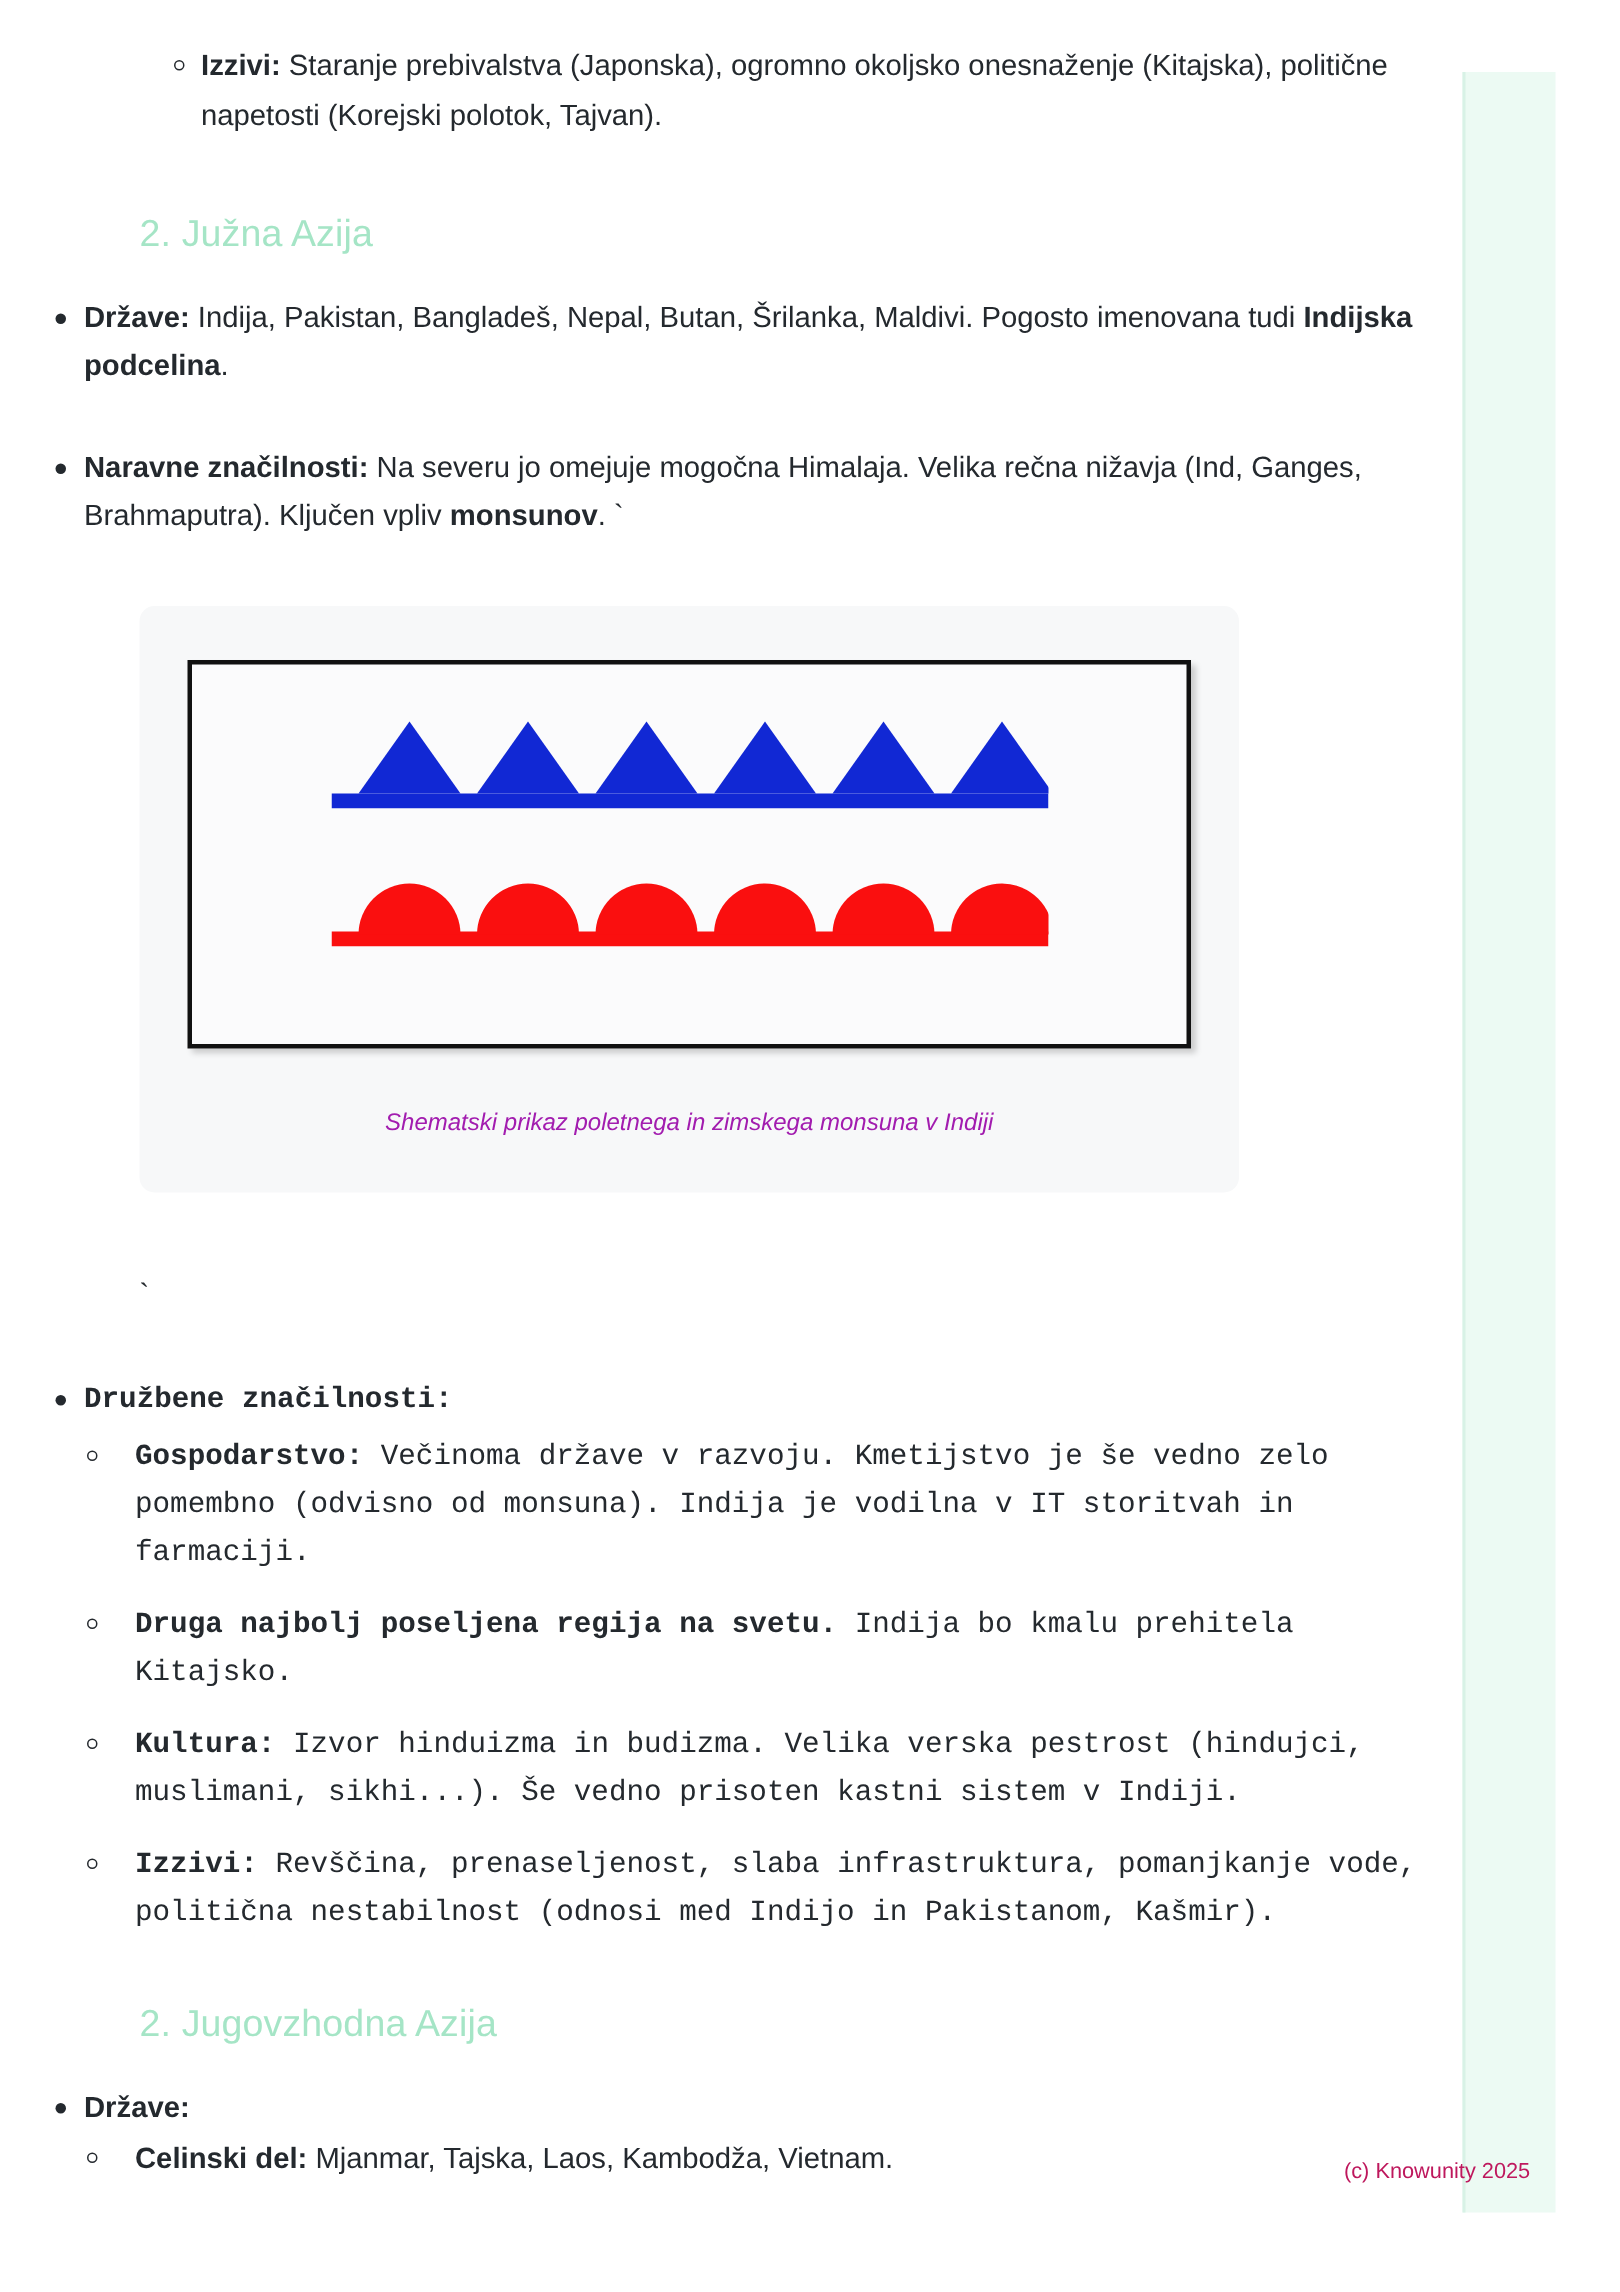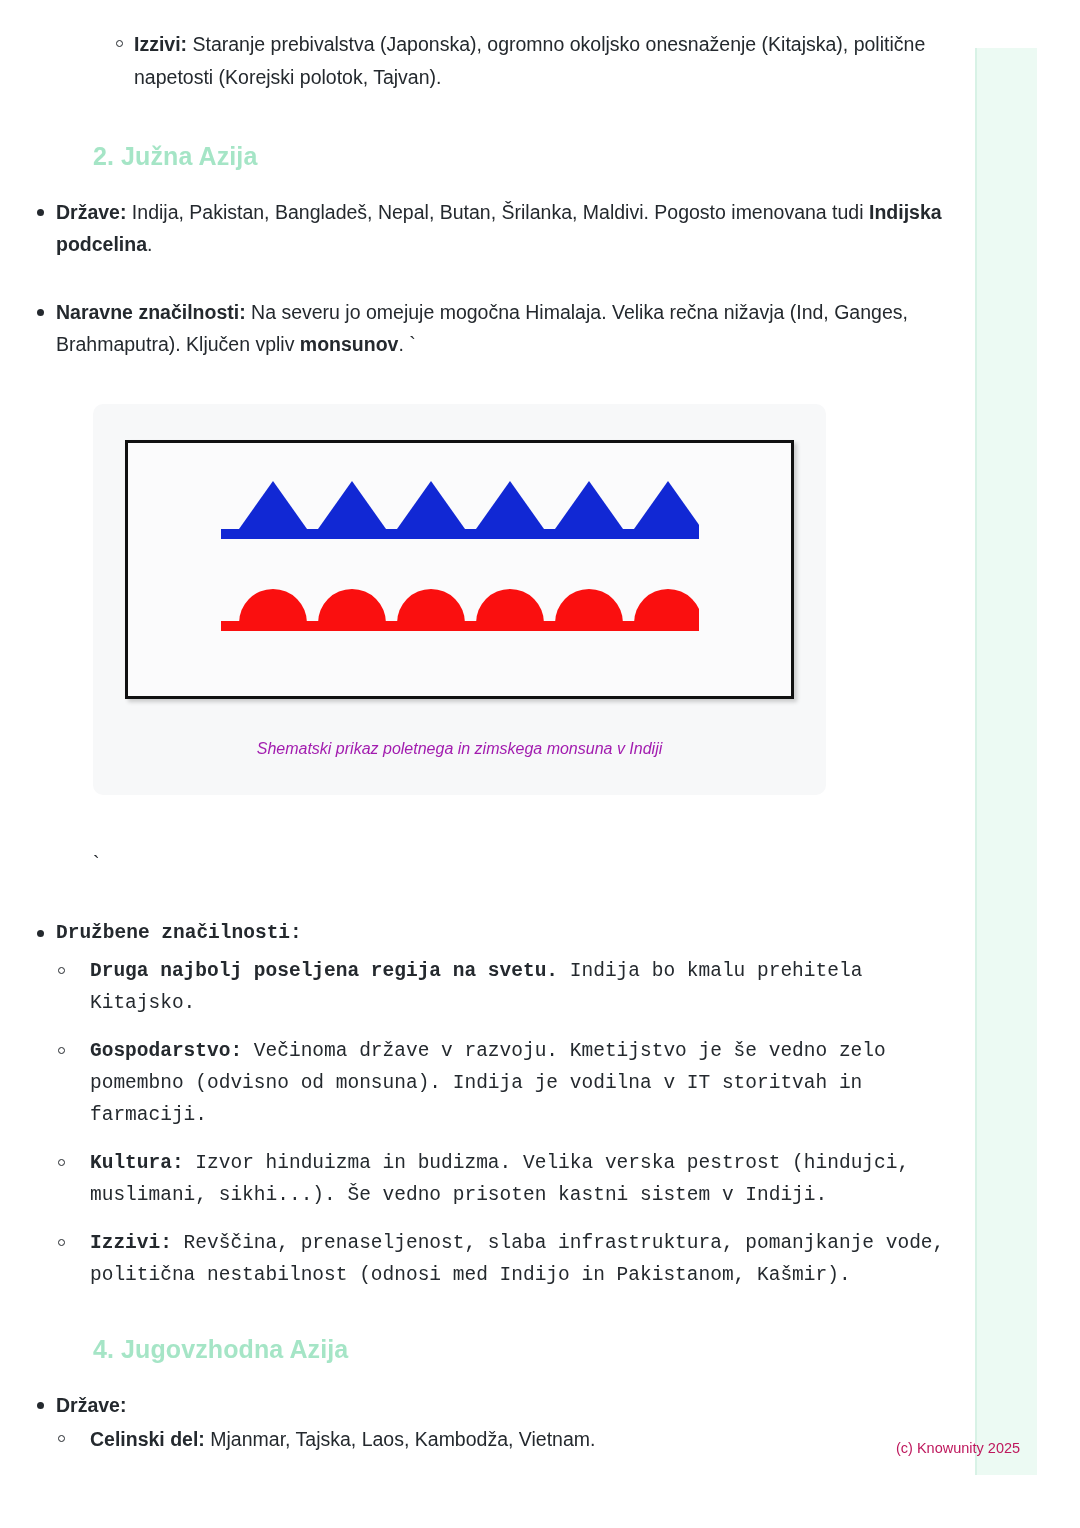--- a/index.html
+++ b/index.html
@@ -112,21 +112,21 @@
     box-sizing: border-box;
   }
 
   b, .b { font-weight: 700; }
 
   
   h2.section-heading {
     margin: 0;
     font-size: 25px;
     line-height: 32px;
-    font-weight: 700;
+    font-weight: 400;
     color: #a5e5c6;
     letter-spacing: 0.1px;
   }
 
   
   .figure-card {
     width: 733px;
     margin: 0 0 0 93px;
     background: #f7f8f9;
     border-radius: 10px;
@@ -238,36 +238,36 @@
   </div>
 
   <p class="tick-line" style="margin-top:52px;">`</p>
 
   <ul class="lvl1" style="margin-top:38px;">
     <li class="bullet1" style="margin-bottom:0;font-family:Liberation Mono, monospace;">
       <b class="b">Družbene značilnosti:</b>
 
       <ul class="lvl2">
         <li class="bullet2">
+          <b class="b">Gospodarstvo:</b><span> Večinoma države v razvoju. Kmetijstvo je še vedno zelo pomembno (odvisno od monsuna). Indija je vodilna v IT storitvah in farmaciji.</span>
+        </li>
+        <li class="bullet2">
           <b class="b">Druga najbolj poseljena regija na svetu.</b><span> Indija bo kmalu prehitela Kitajsko.</span>
         </li>
         <li class="bullet2">
-          <b class="b">Gospodarstvo:</b><span> Večinoma države v razvoju. Kmetijstvo je še vedno zelo pomembno (odvisno od monsuna). Indija je vodilna v IT storitvah in farmaciji.</span>
-        </li>
-        <li class="bullet2">
           <b class="b">Kultura:</b><span> Izvor hinduizma in budizma. Velika verska pestrost (hindujci, muslimani, sikhi...). Še vedno prisoten kastni sistem v Indiji.</span>
         </li>
         <li class="bullet2">
           <b class="b">Izzivi:</b><span> Revščina, prenaseljenost, slaba infrastruktura, pomanjkanje vode, politična nestabilnost (odnosi med Indijo in Pakistanom, Kašmir).</span>
         </li>
       </ul>
     </li>
   </ul>
 
-  <h2 class="section-heading" style="margin:42px 0 0 93px;">4. Jugovzhodna Azija</h2>
+  <h2 class="section-heading" style="margin:42px 0 0 93px;">2. Jugovzhodna Azija</h2>
 
   <ul class="lvl1" style="margin-top:24px;">
     <li class="bullet1" style="margin-bottom:0;">
       <b class="b">Države:</b>
       <ul class="lvl2" style="margin-top:2px;">
         <li class="bullet2">
           <b class="b">Celinski del:</b><span> Mjanmar, Tajska, Laos, Kambodža, Vietnam.</span>
         </li>
       </ul>
     </li>

